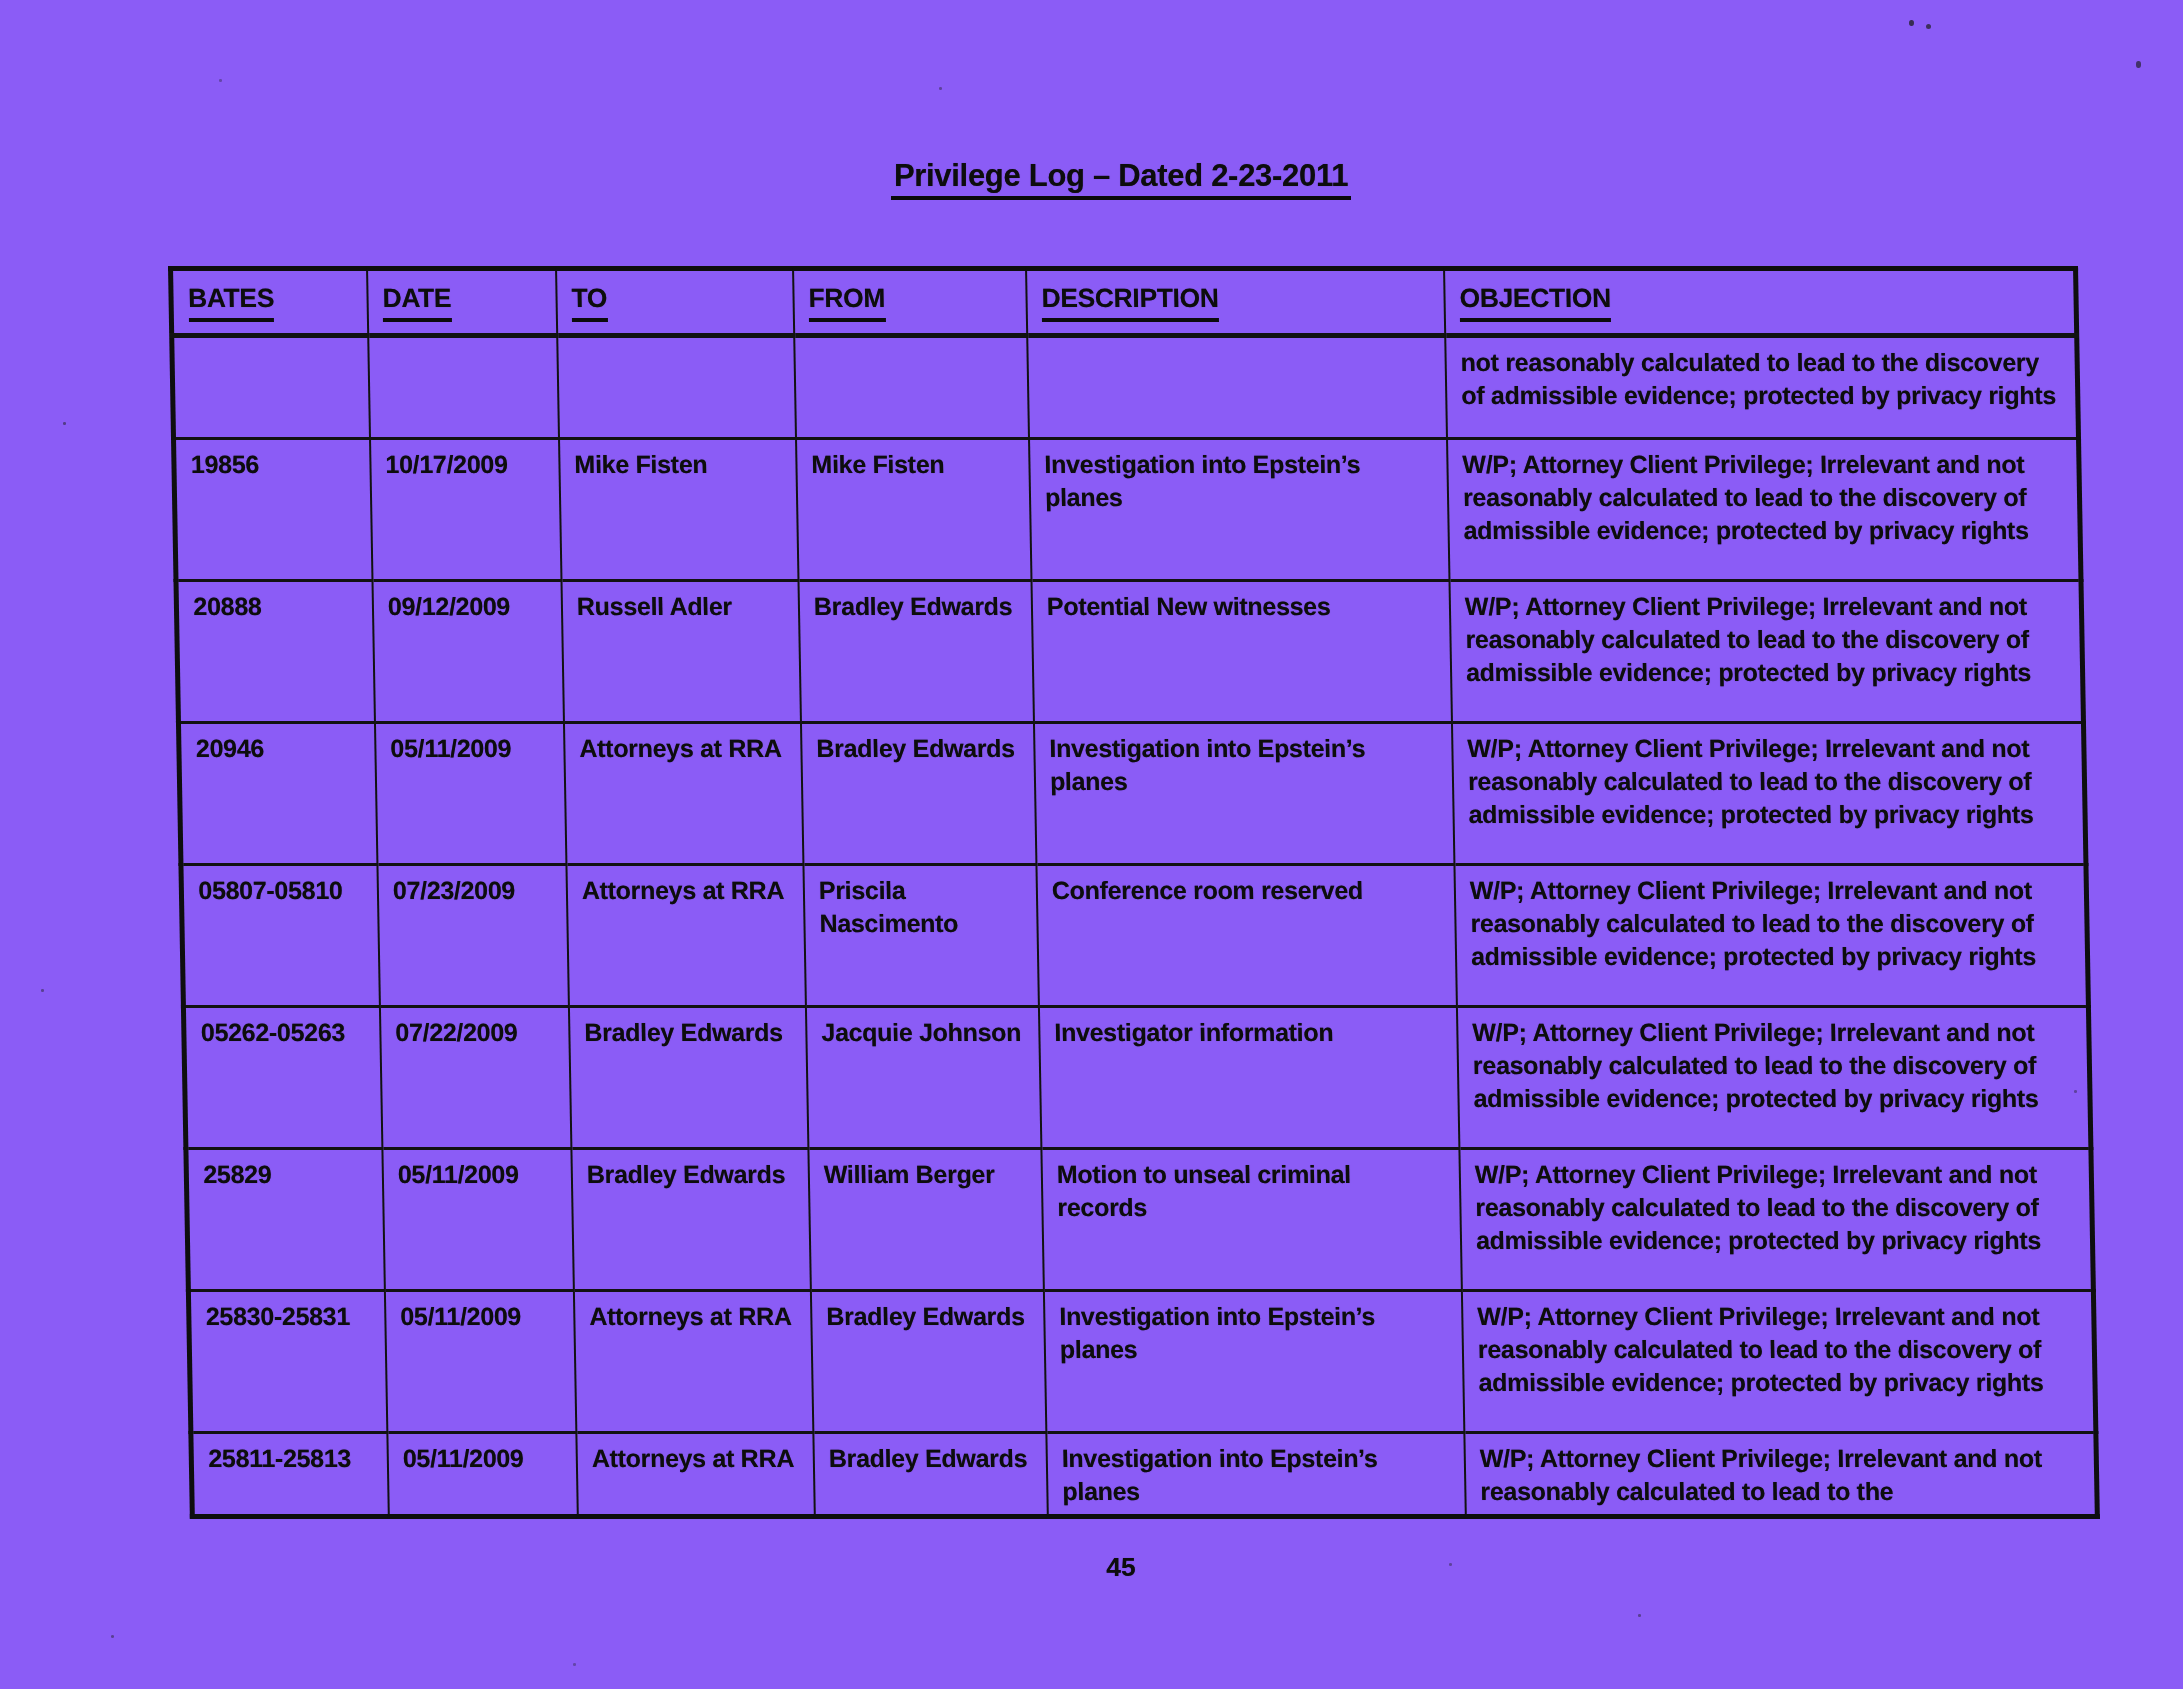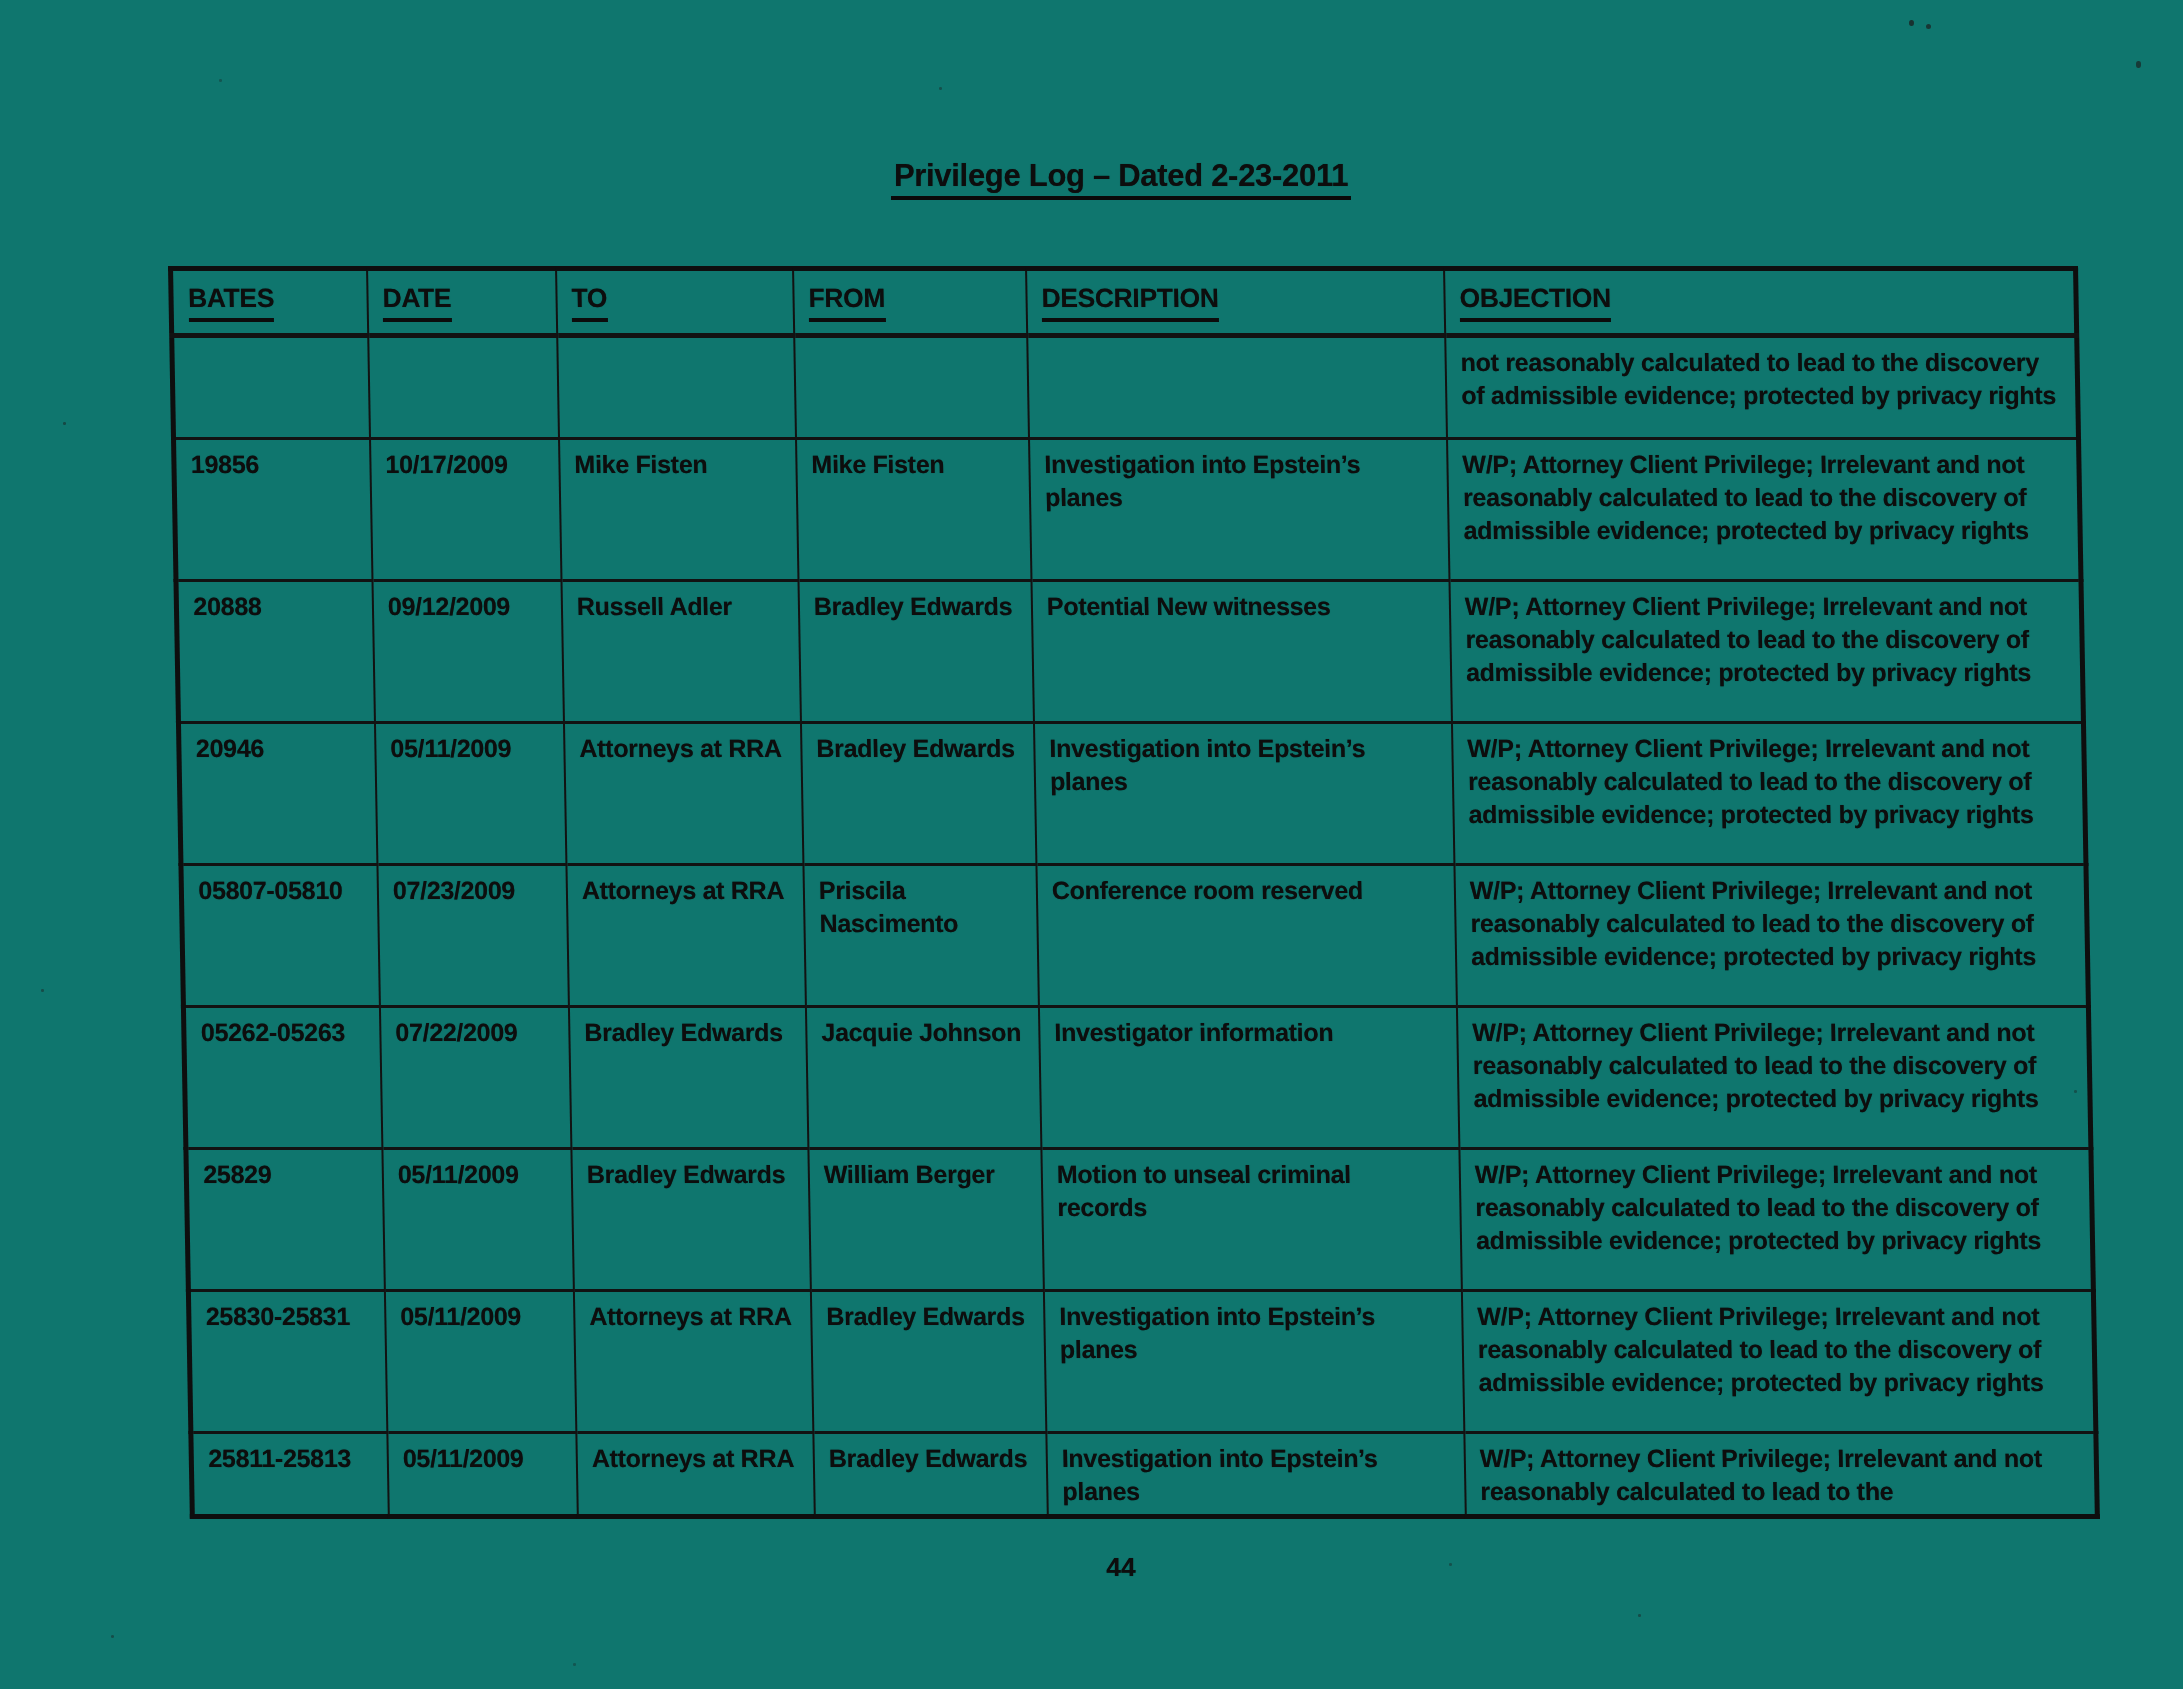--- a/index.html
+++ b/index.html
@@ -1,20 +1,20 @@
 <!DOCTYPE html>
 <html style="font-size:10.6px"><head>
 <meta charset="utf-8">
 <style>
   html, body { margin: 0; padding: 0; background: #e8e8e6; }
   #canvas {
     position: relative;
     width: 2183px;
     height: 1690px;
-    background: #0f766e;
+    background: #8b5cf6;
     overflow: hidden;
     font-family: "Liberation Sans", sans-serif;
     color: #0d0d0d;
     -webkit-font-smoothing: antialiased;
   }
   
   .titles {
     position: absolute;
     left: 168px;
     top: 160px;
@@ -204,21 +204,21 @@
           <td>05/11/2009</td>
           <td>Attorneys at RRA</td>
           <td>Bradley Edwards</td>
           <td class="justify">Investigation into Epstein’s planes</td>
           <td class="justify">W/P; Attorney Client Privilege; Irrelevant and not reasonably calculated to lead to the</td>
         </tr>
       </tbody>
     </table>
   </div>
 
-  <div class="page-number">44</div>
+  <div class="page-number">45</div>
 
   <div>
     <div class="speck" style="left:1909px; top:20px;  width:4.6px; height:6px; opacity:.75;"></div>
     <div class="speck" style="left:1926px; top:24px;  width:5.3px; height:5.3px; opacity:.7;"></div>
     <div class="speck" style="left:2136px; top:61px;  width:4.6px; height:6.6px; opacity:.65;"></div>
     <div class="speck" style="left:63px;  top:422px; width:2.6px; height:2.6px; opacity:.5;"></div>
     <div class="speck" style="left:41px;  top:989px;width:2.6px; height:2.6px; opacity:.45;"></div>
     <div class="speck" style="left:111px; top:1635px;width:3.3px; height:2.6px; opacity:.45;"></div>
     <div class="speck" style="left:939px;top:87px; width:2.6px; height:2.6px; opacity:.4;"></div>
     <div class="speck" style="left:1638px;top:1614px;width:2.6px; height:2.6px; opacity:.45;"></div>

